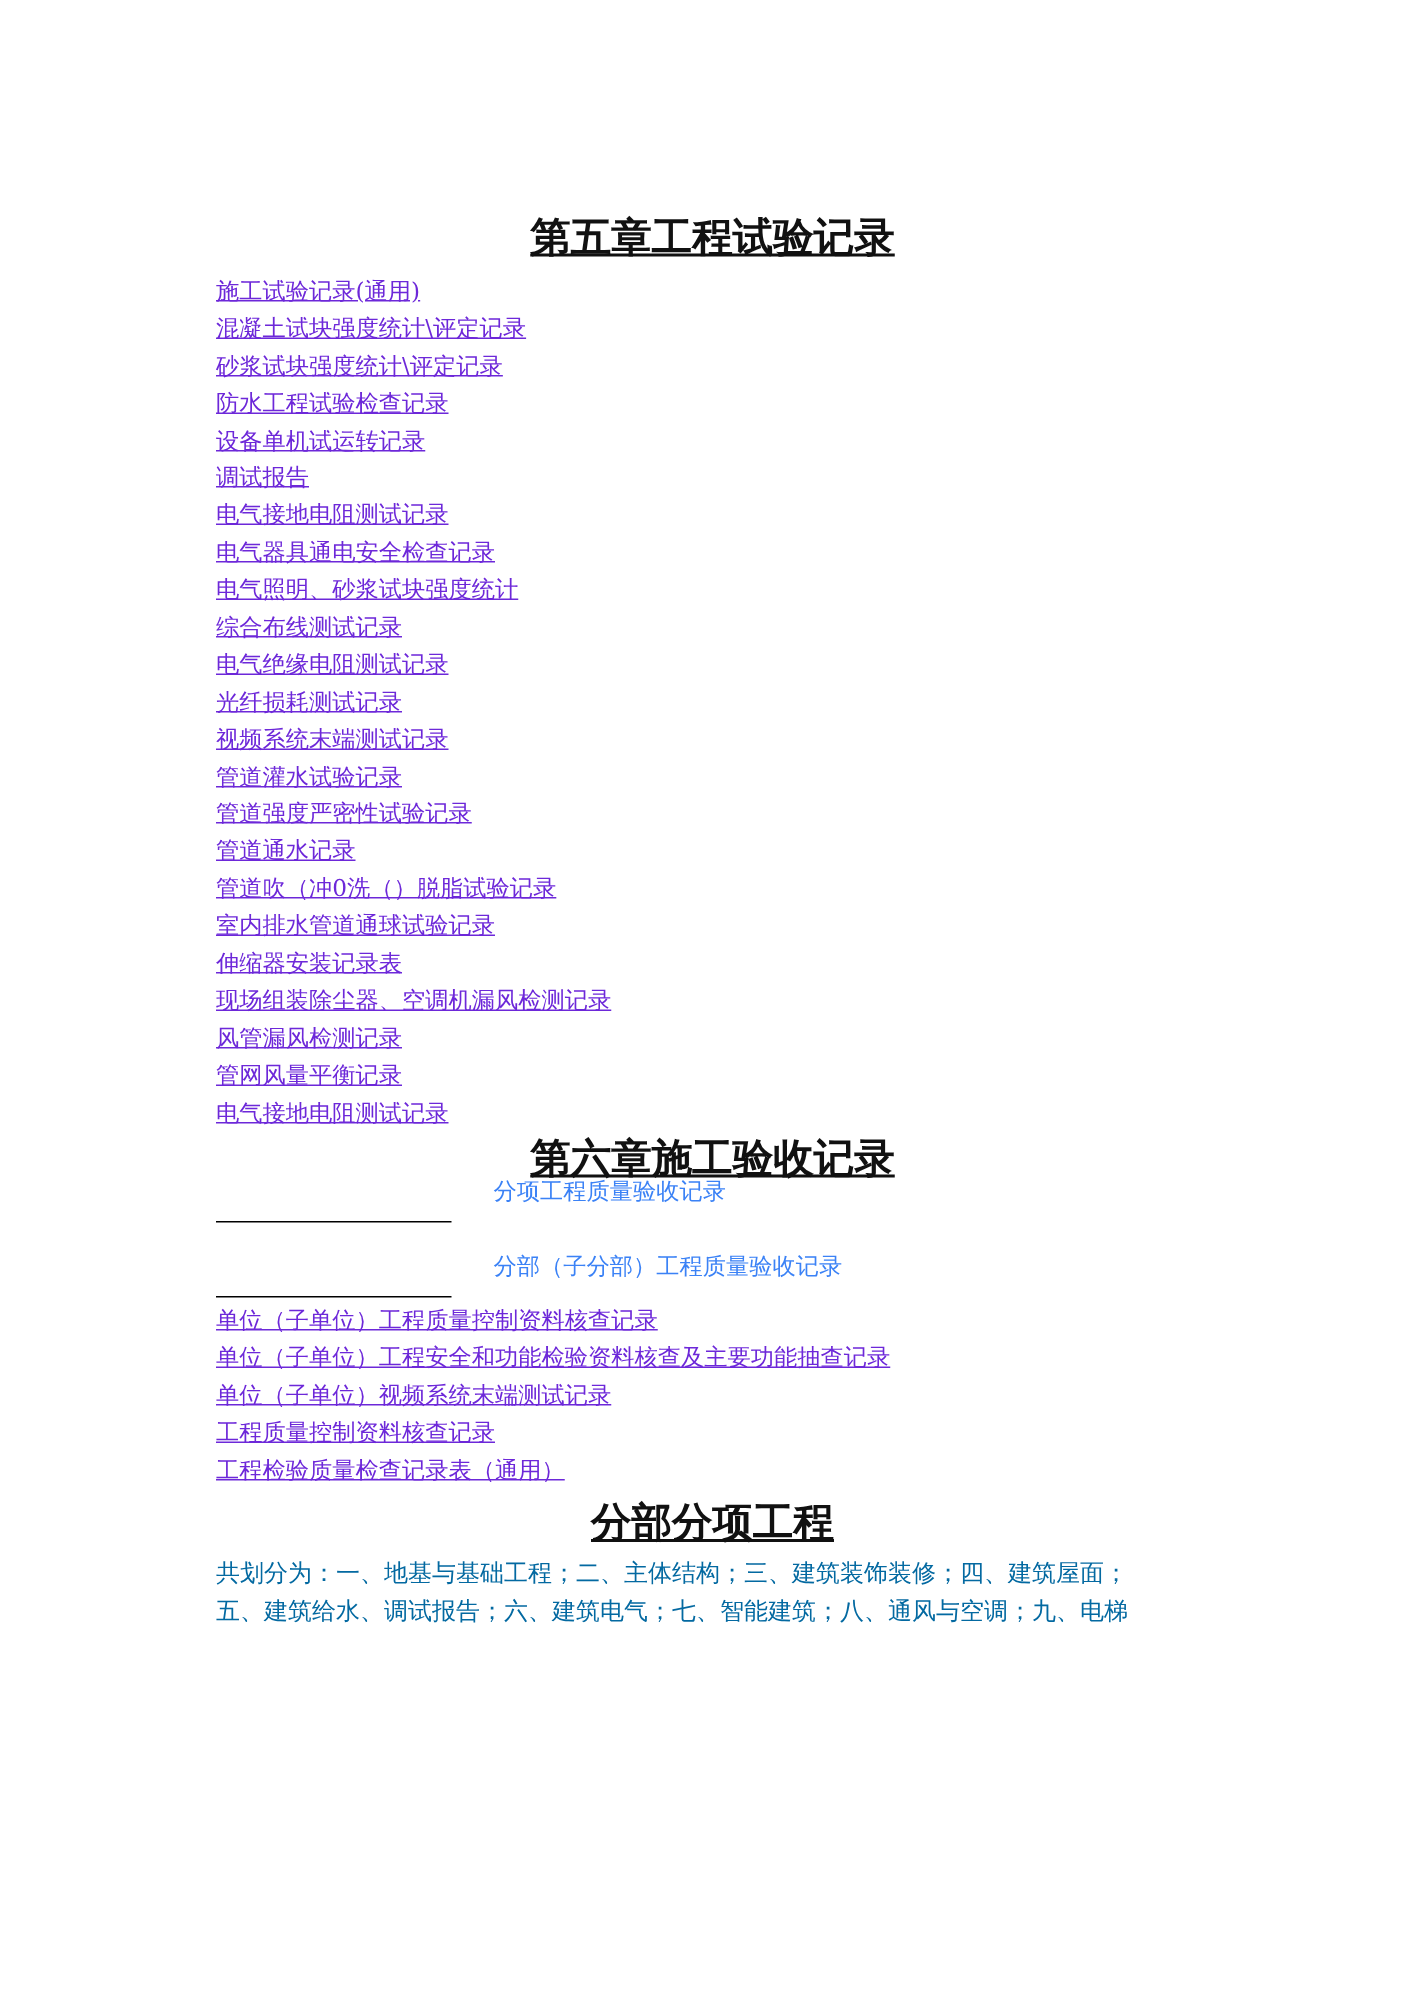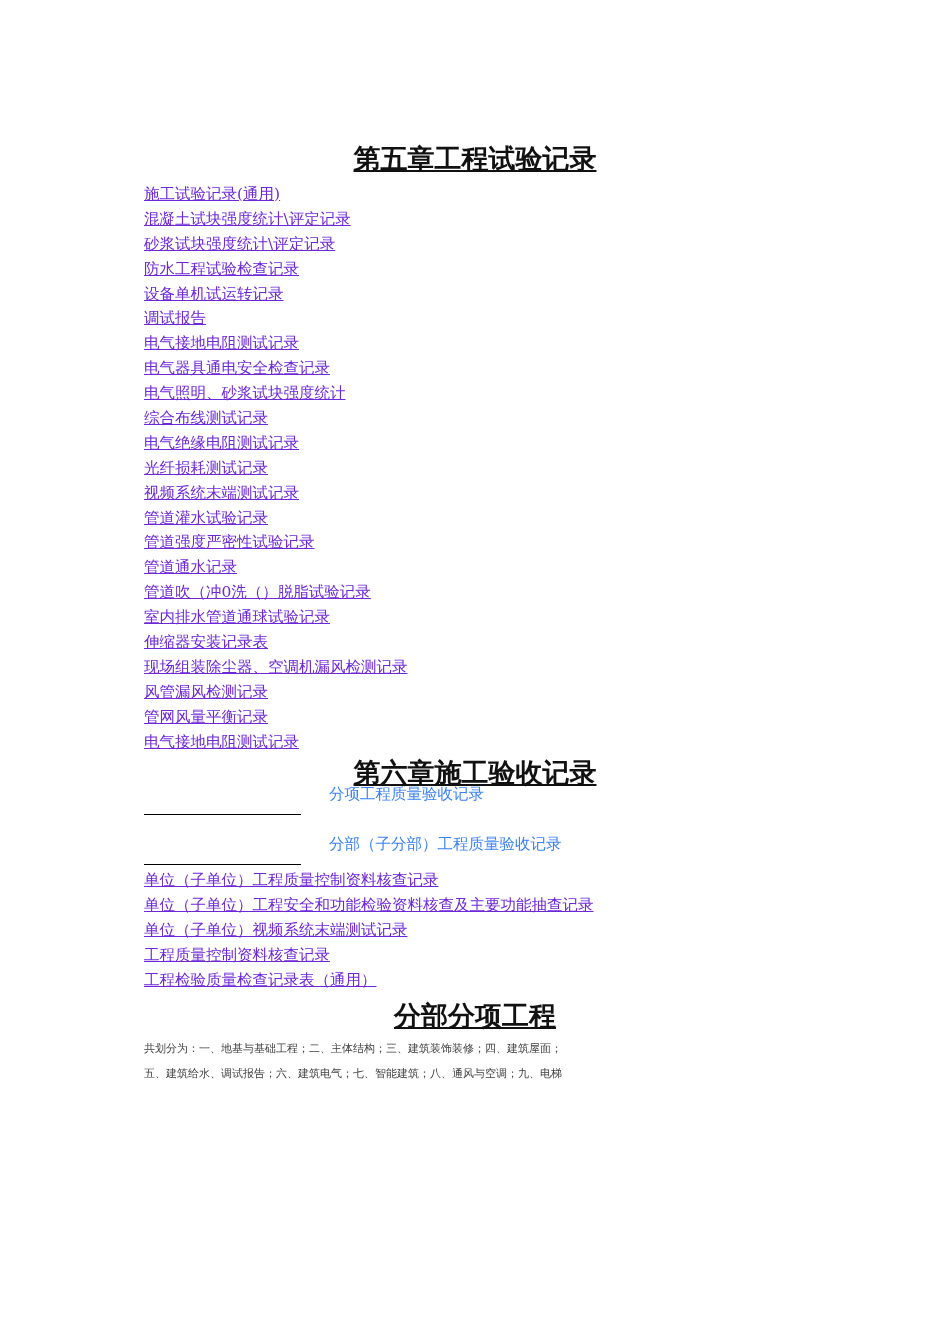--- a/index.html
+++ b/index.html
@@ -64,24 +64,24 @@
       left: 185px;
       bottom: 12px;
       font-size: 15.5px;
       line-height: 24px;
       white-space: nowrap;
       color: #3b82f6;
       margin-top: 23px;
     }
     .blank-row.first { height: 28px; }
     .para {
-      font-size: 11px;
+      font-size: 16px;
       line-height: 25px;
       margin: 0;
-      color: #404040;
+      color: #0369a1;
     }
     .para span { display: block; white-space: nowrap; }
   </style>
 </head>
 <body>
 
 <div class="page">
 
   <h1 class="heading h1">第五章工程试验记录</h1>
   <ul class="list">

